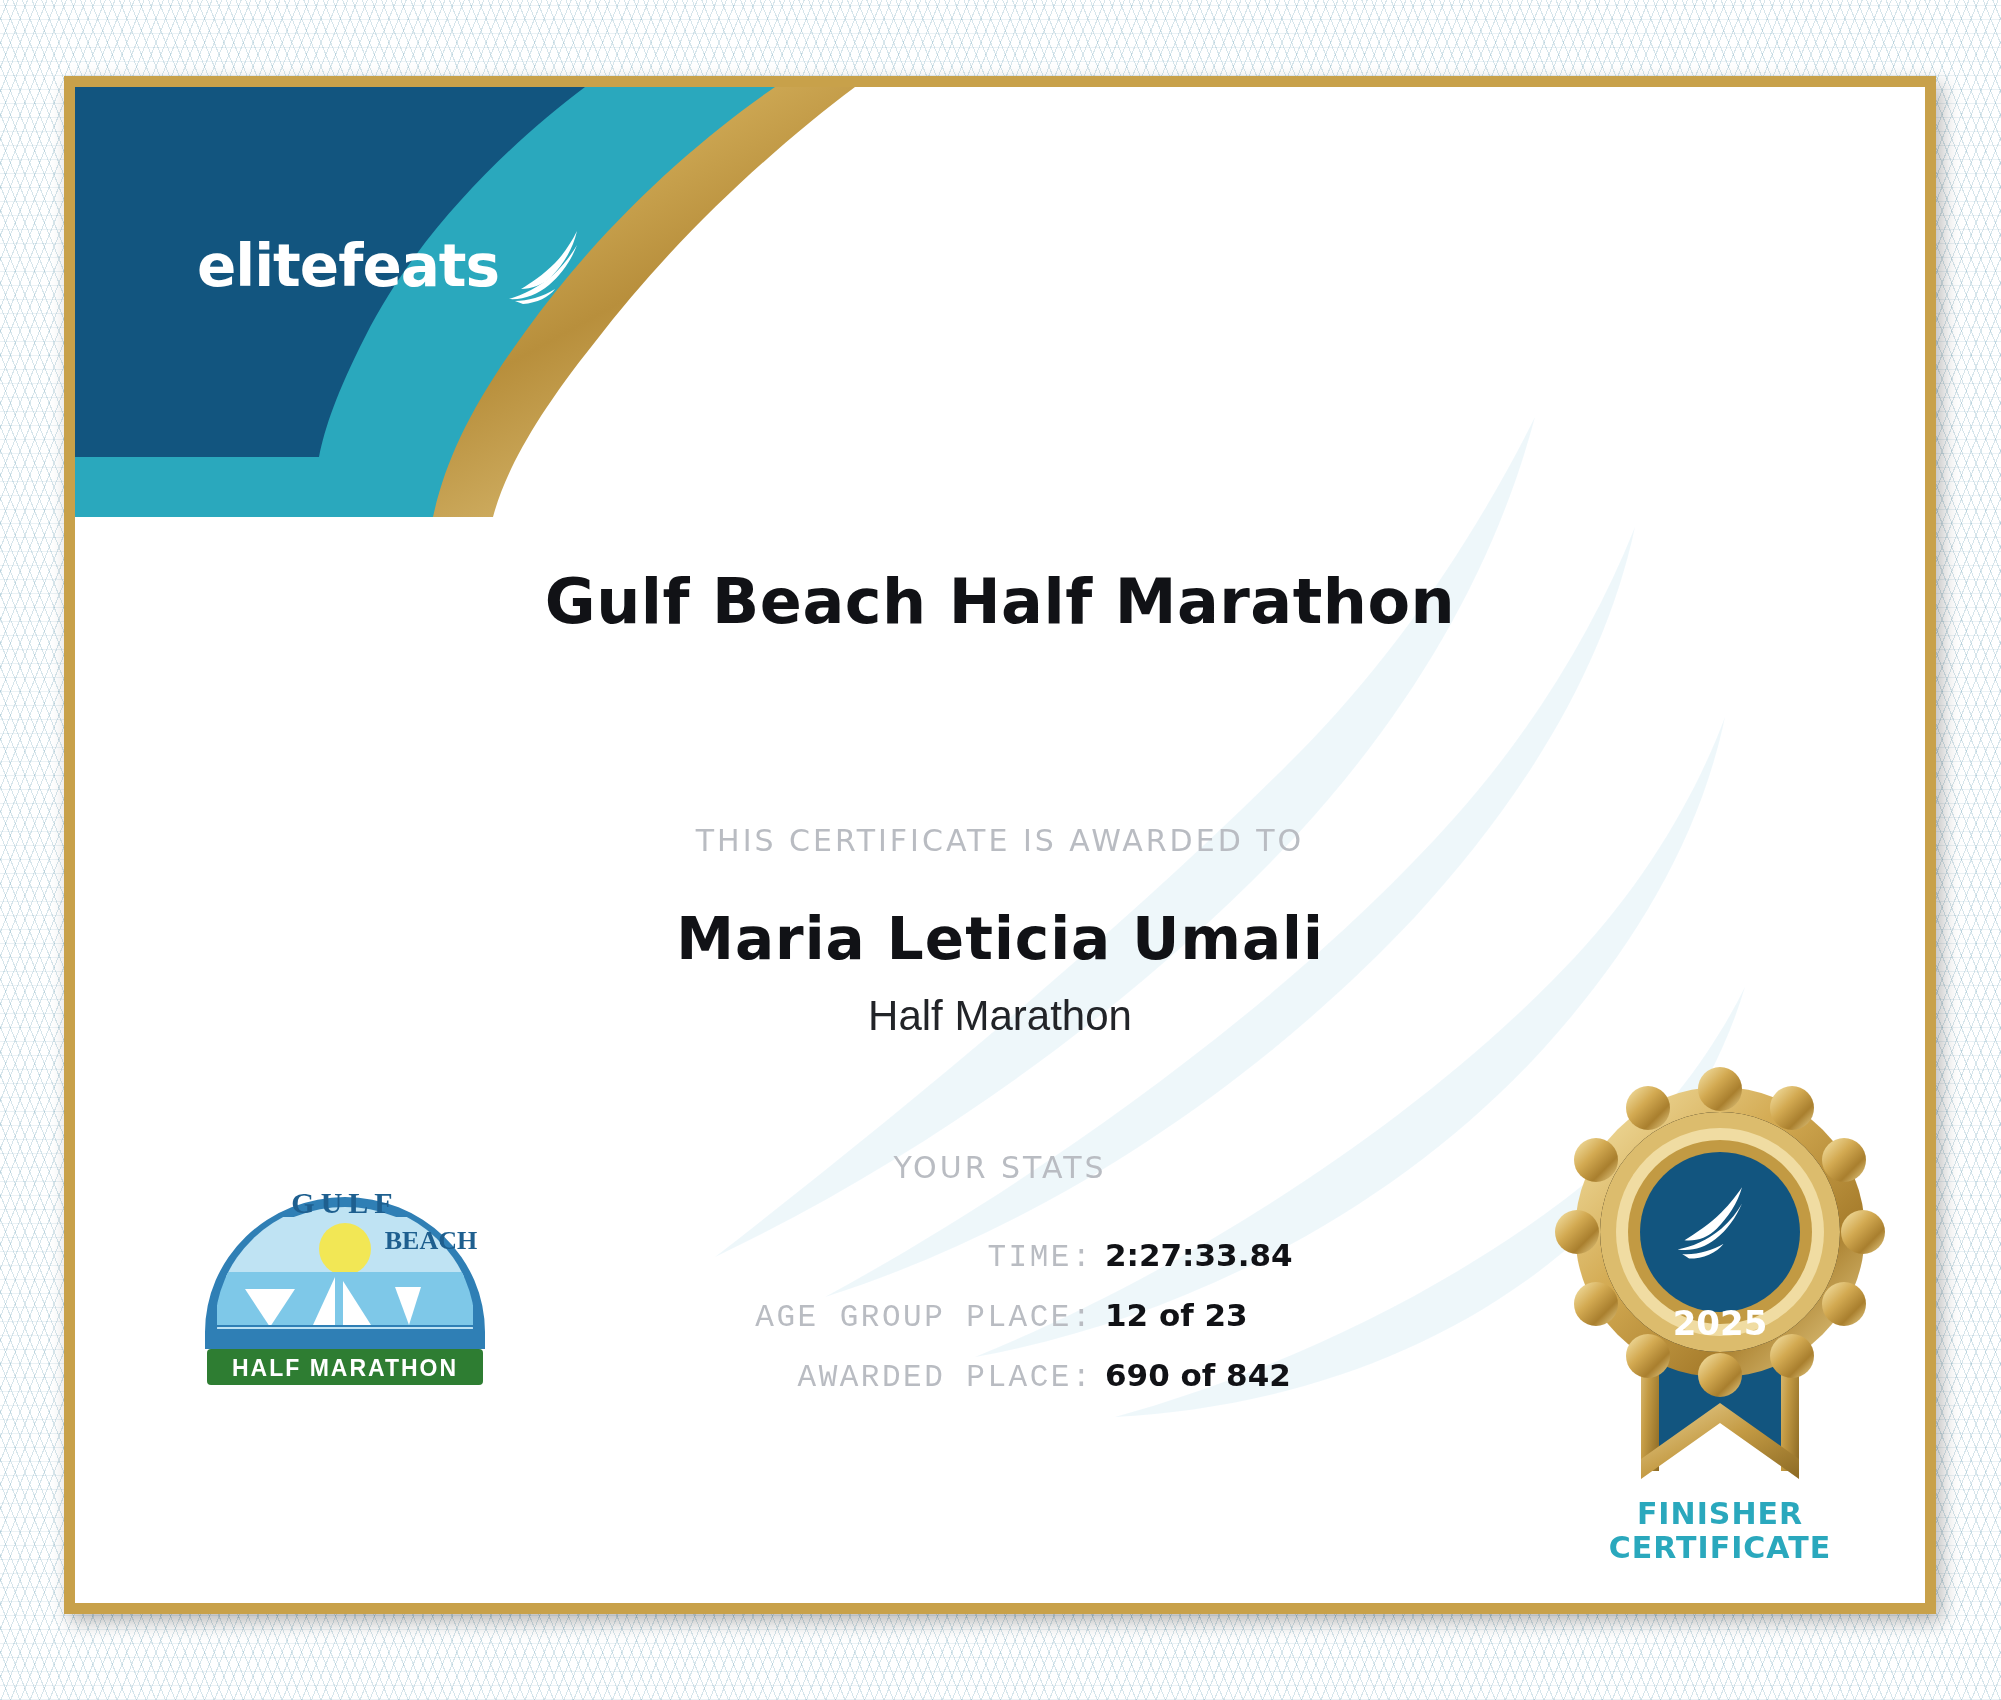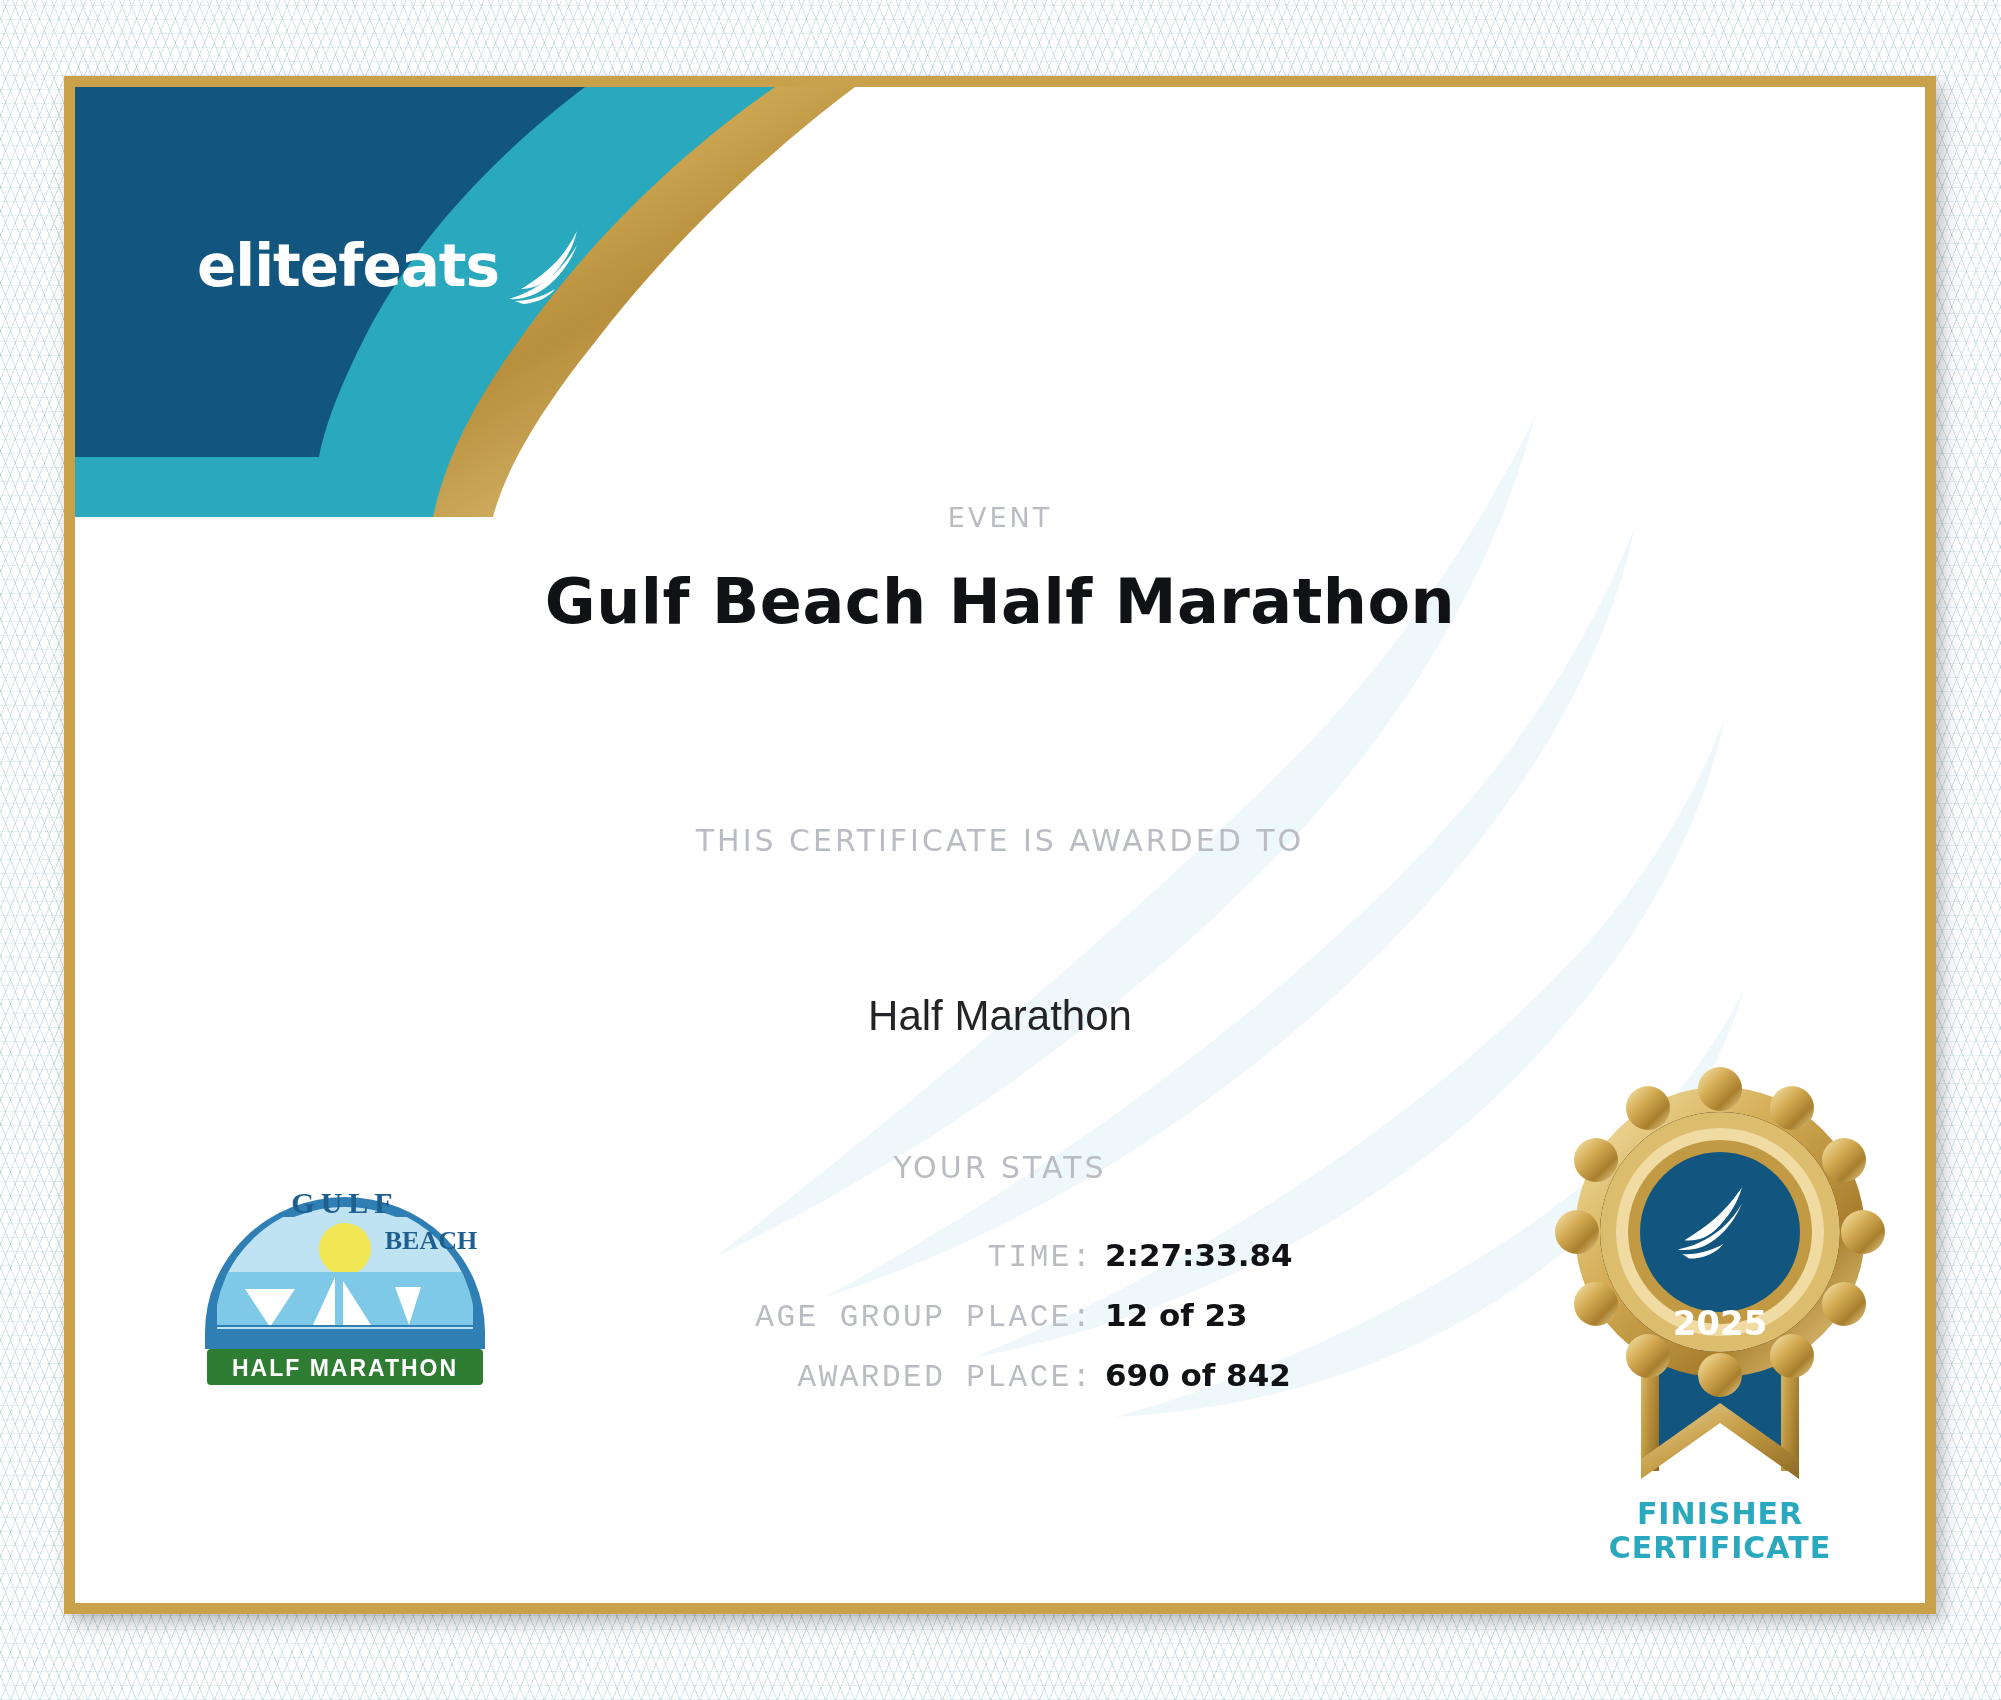--- a/index.html
+++ b/index.html
@@ -255,24 +255,24 @@
       <div class="logo-wrap">
         <span class="logo-text">elitefeats</span>
         <svg width="84" height="78" viewBox="0 0 84 78">
           <path d="M16 62 C26 56 38 48 50 36 C58 28 66 16 72 4 C68 22 58 38 46 50 C38 58 26 62 16 62 Z" fill="#ffffff"></path>
           <path d="M4 72 C18 68 34 60 48 48 C58 39 66 28 72 18 C66 34 56 48 44 58 C32 68 18 73 4 72 Z" fill="#ffffff"></path>
           <path d="M10 74 C22 74 38 70 50 62 C44 70 32 76 18 77 Z" fill="#ffffff"></path>
         </svg>
       </div>
 
       <div class="content">
-        <div class="label event-label">EVENT</div>
         <div class="event-name">Gulf Beach Half Marathon</div>
 
         <div class="label awarded-label">THIS CERTIFICATE IS AWARDED TO</div>
+        <div class="recipient">Maria Leticia Umali</div>
         <div class="division">Half Marathon</div>
 
         <div class="label stats-label">YOUR STATS</div>
 
         <div class="stats">
           <div class="stat-row">
             <span class="stat-key">TIME:</span>
             <span class="stat-val">2:27:33.84</span>
           </div>
           <div class="stat-row">

